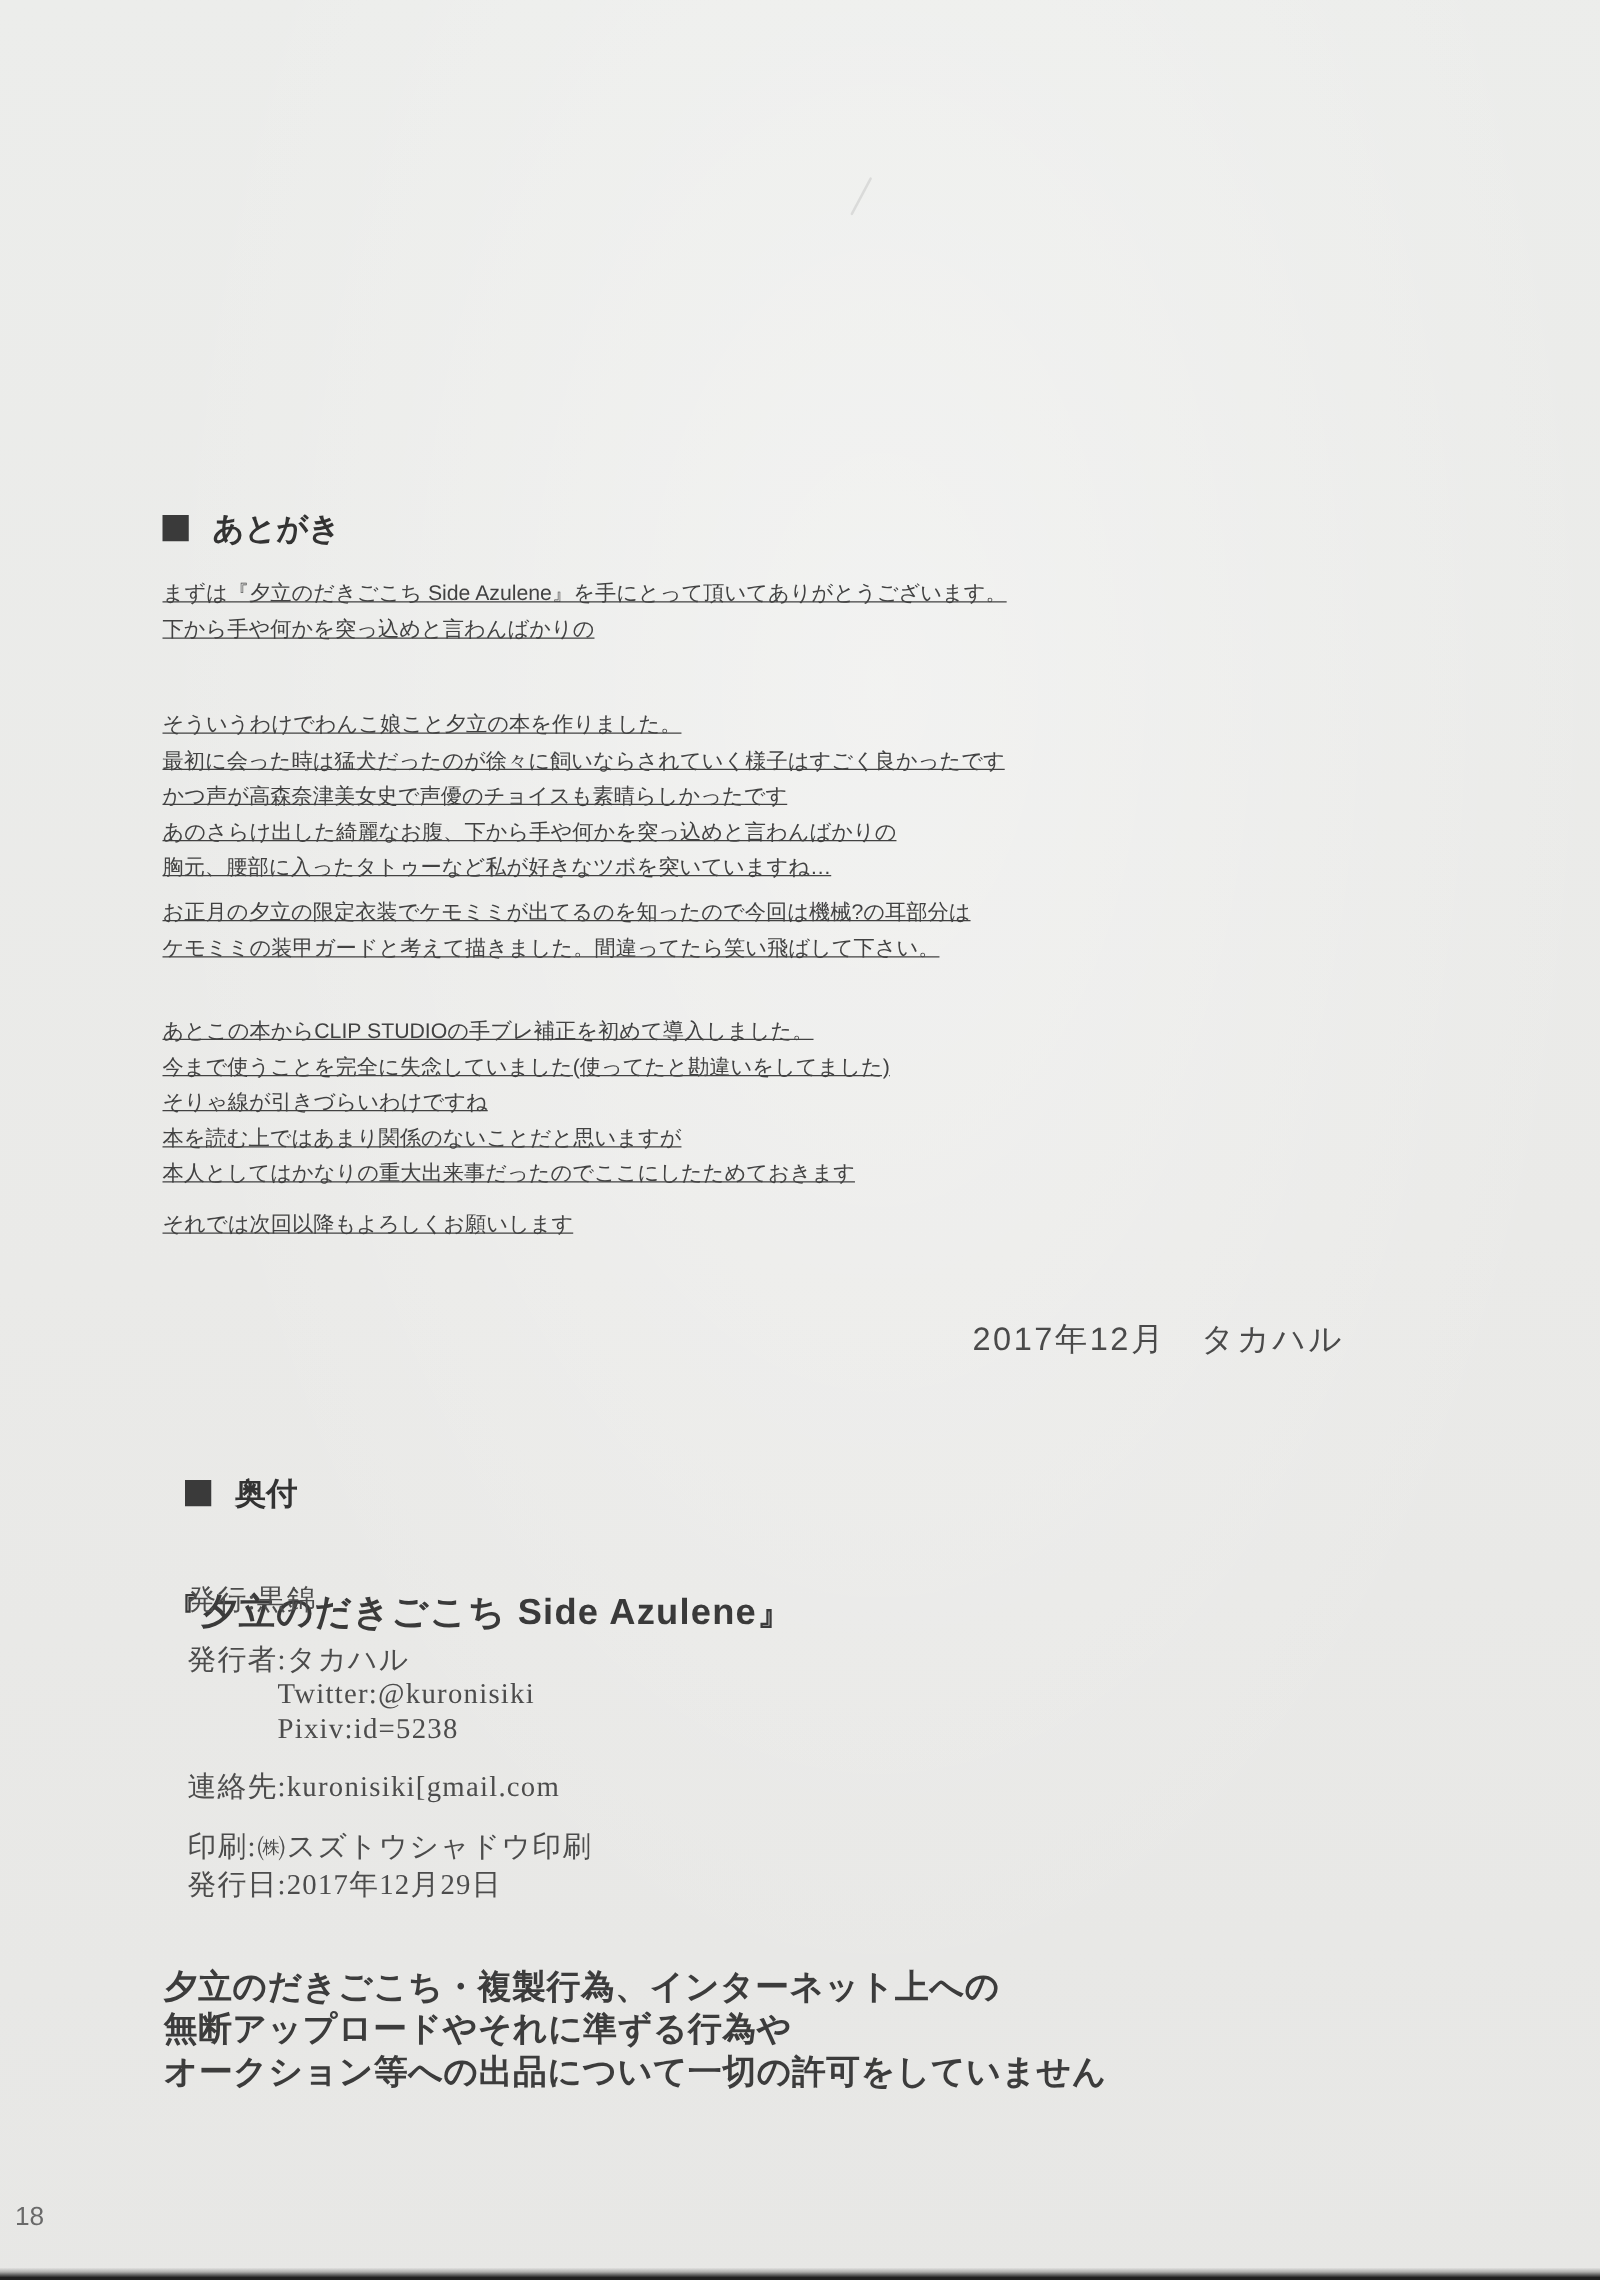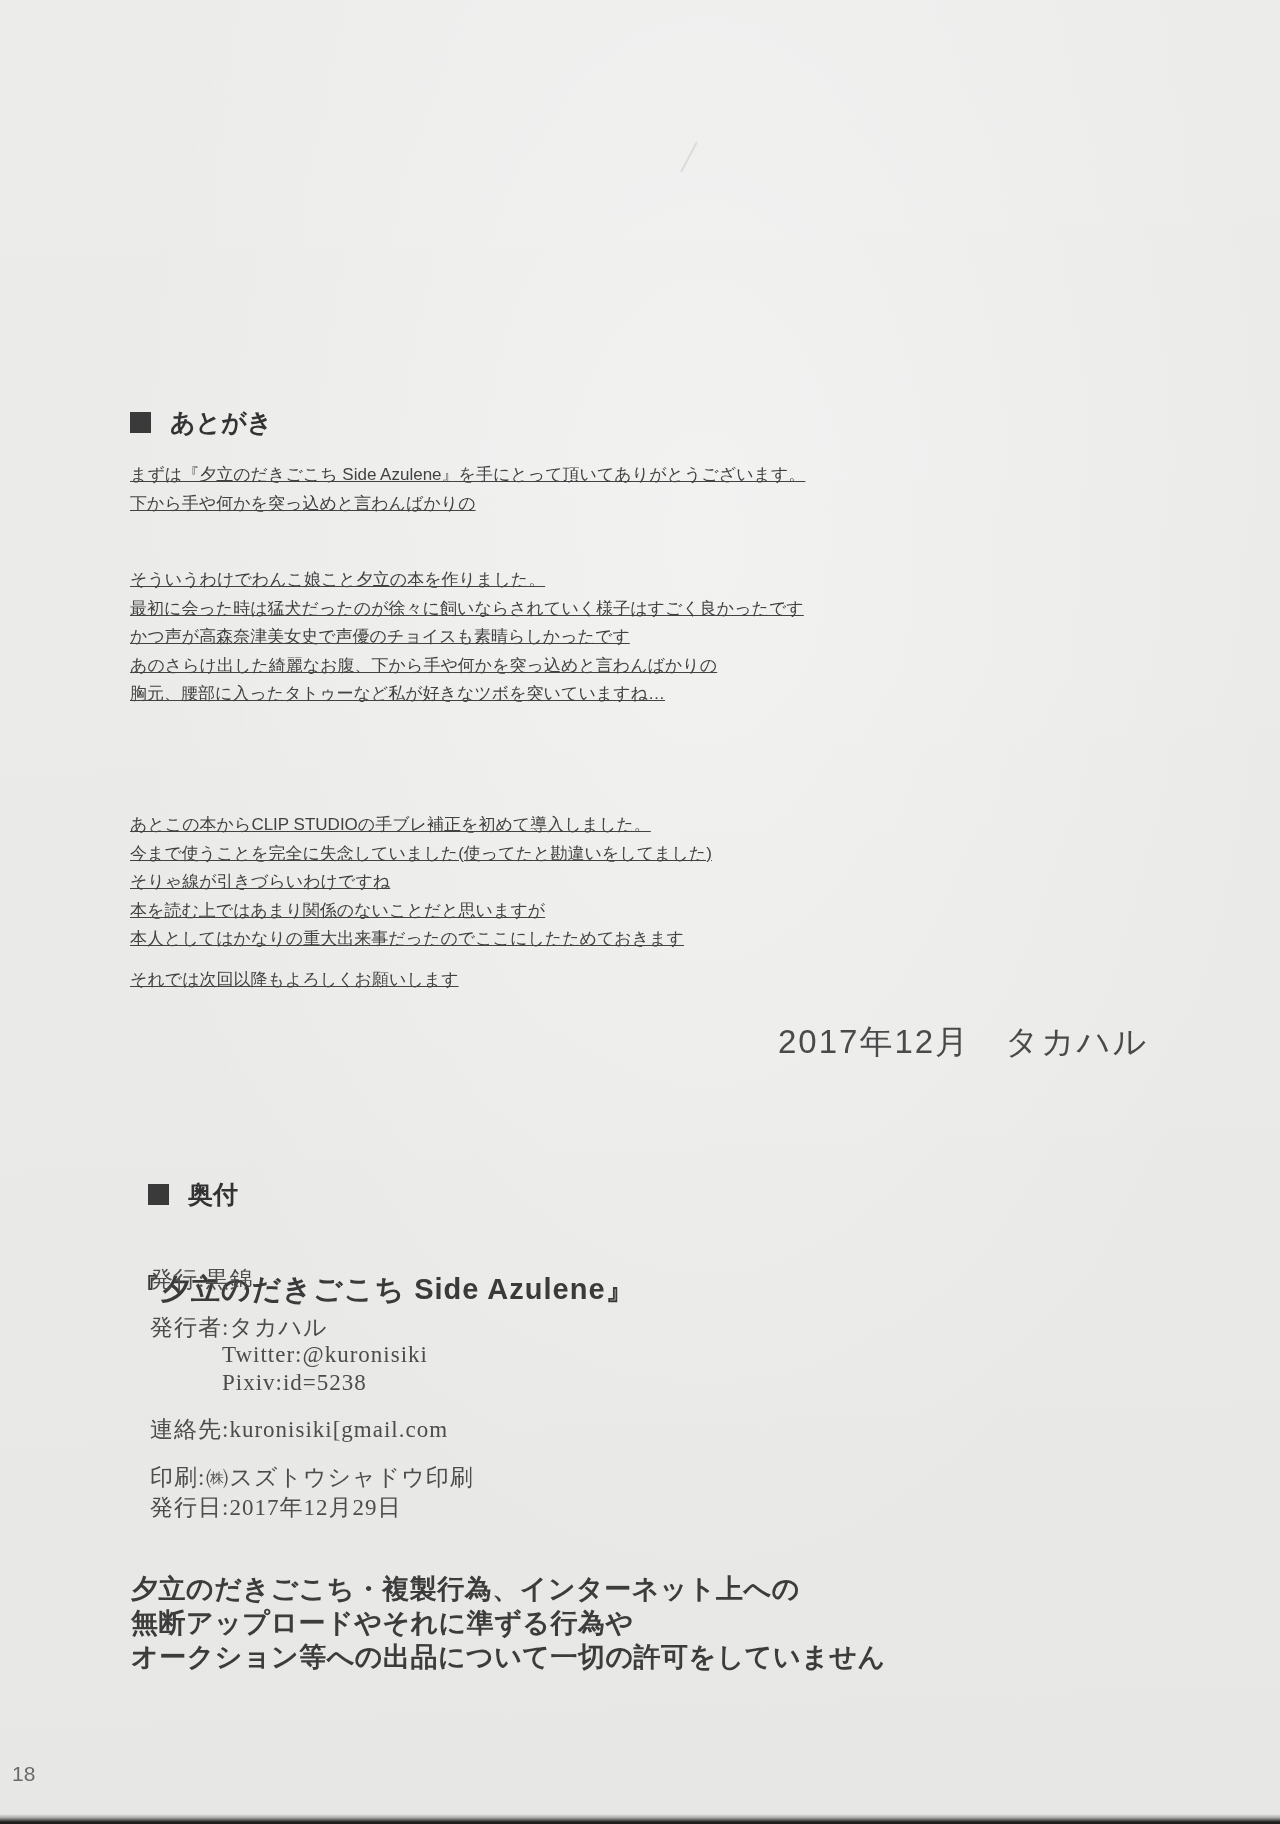--- a/index.html
+++ b/index.html
@@ -47,23 +47,24 @@
     color: #3a3a3a;
     letter-spacing: 1px;
   }
   .serif {
     font-family: "Liberation Serif", "DejaVu Serif", serif;
     font-size: 23px;
     color: #4c4c4c;
     letter-spacing: 1px;
   }
   .signoff {
-    font-size: 33px;
+    font-size: 26px;
     color: #4a4a4a;
     letter-spacing: 2px;
+    margin-top: 34px;
   }
   .disclaimer {
     font-weight: bold;
     font-size: 27px;
     line-height: 34px;
     color: #3c3c3c;
     letter-spacing: 0.5px;
   }
   .page-num {
     font-size: 21px;
@@ -106,20 +107,24 @@
   </div>
 
   <div class="abs gothic" style="left:130px; top:566px;">
     <div>そういうわけでわんこ娘こと夕立の本を作りました。</div>
     <div>最初に会った時は猛犬だったのが徐々に飼いならされていく様子はすごく良かったです</div>
     <div>かつ声が高森奈津美女史で声優のチョイスも素晴らしかったです</div>
     <div>あのさらけ出した綺麗なお腹、下から手や何かを突っ込めと言わんばかりの</div>
     <div>胸元、腰部に入ったタトゥーなど私が好きなツボを突いていますね…</div>
   </div>
 
+  <div class="abs gothic" style="left:130px; top:716px;">
+    <div>お正月の夕立の限定衣装でケモミミが出てるのを知ったので今回は機械?の耳部分は</div>
+    <div>ケモミミの装甲ガードと考えて描きました。間違ってたら笑い飛ばして下さい。</div>
+  </div>
 
   <div class="abs gothic" style="left:130px; top:811px;">
     <div>あとこの本からCLIP STUDIOの手ブレ補正を初めて導入しました。</div>
     <div>今まで使うことを完全に失念していました(使ってたと勘違いをしてました)</div>
     <div>そりゃ線が引きづらいわけですね</div>
     <div>本を読む上ではあまり関係のないことだと思いますが</div>
     <div>本人としてはかなりの重大出来事だったのでここにしたためておきます</div>
   </div>
 
   <div class="abs gothic" style="left:130px; top:966px;">それでは次回以降もよろしくお願いします</div>

